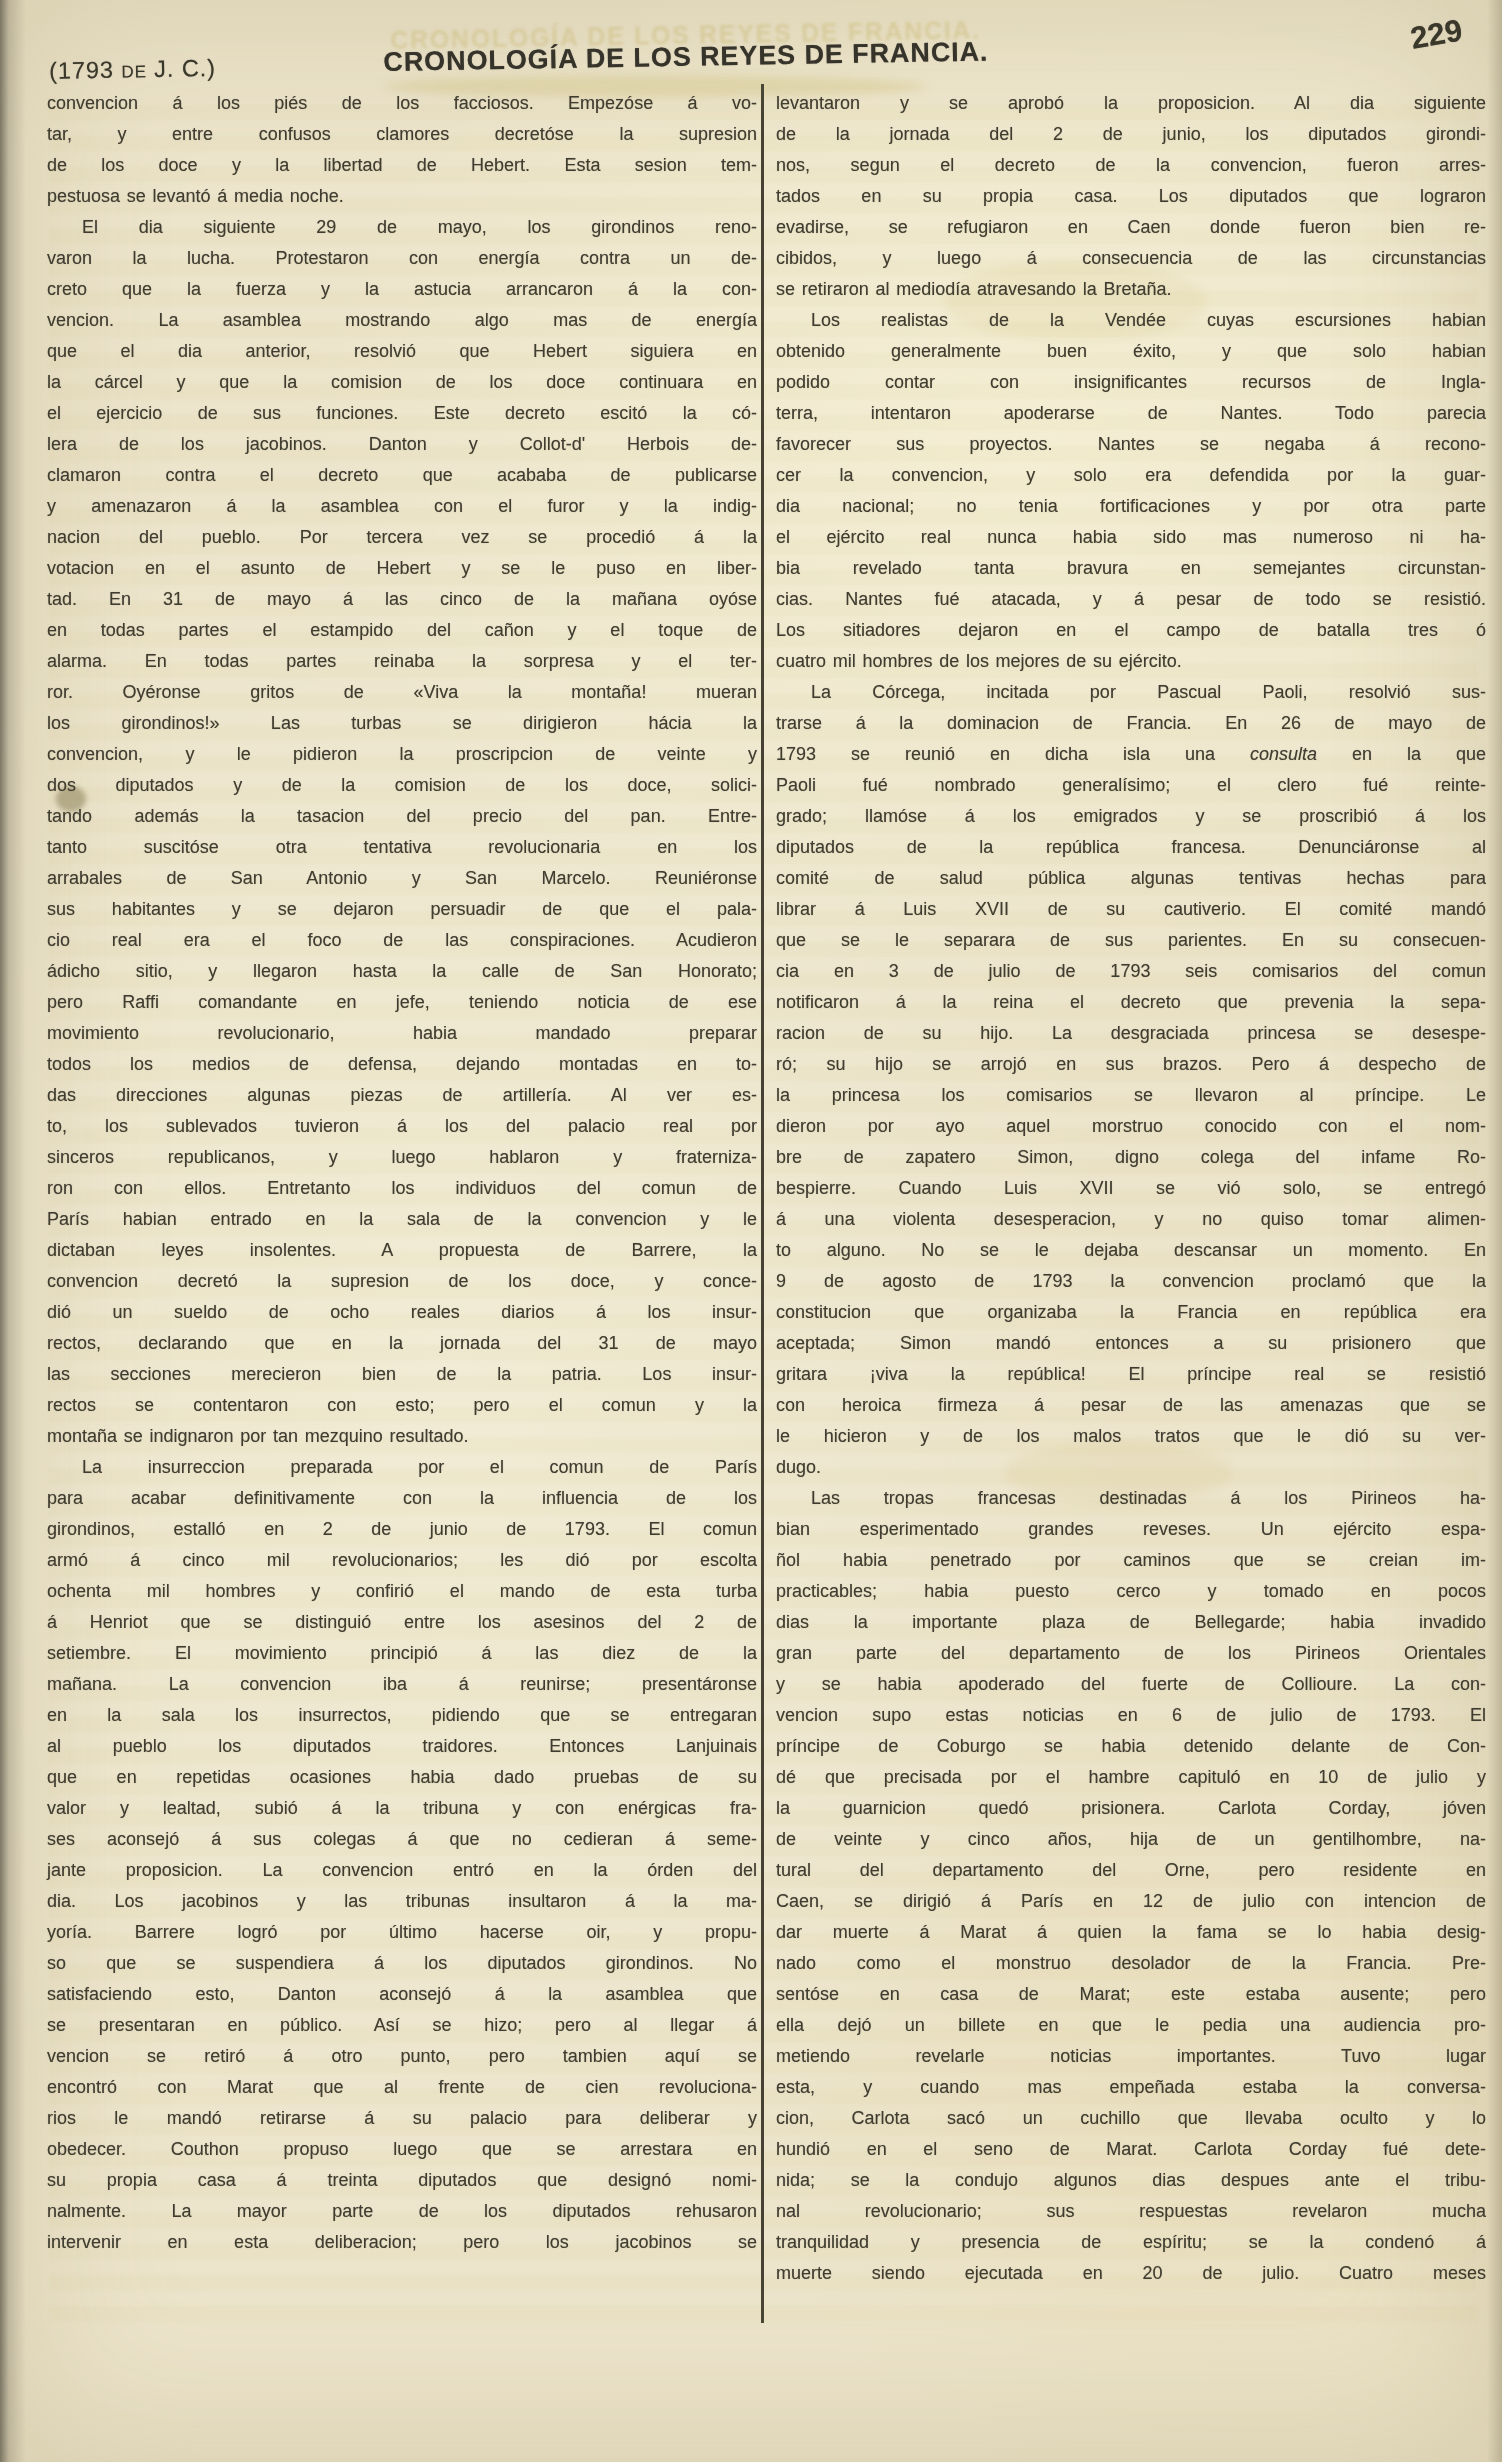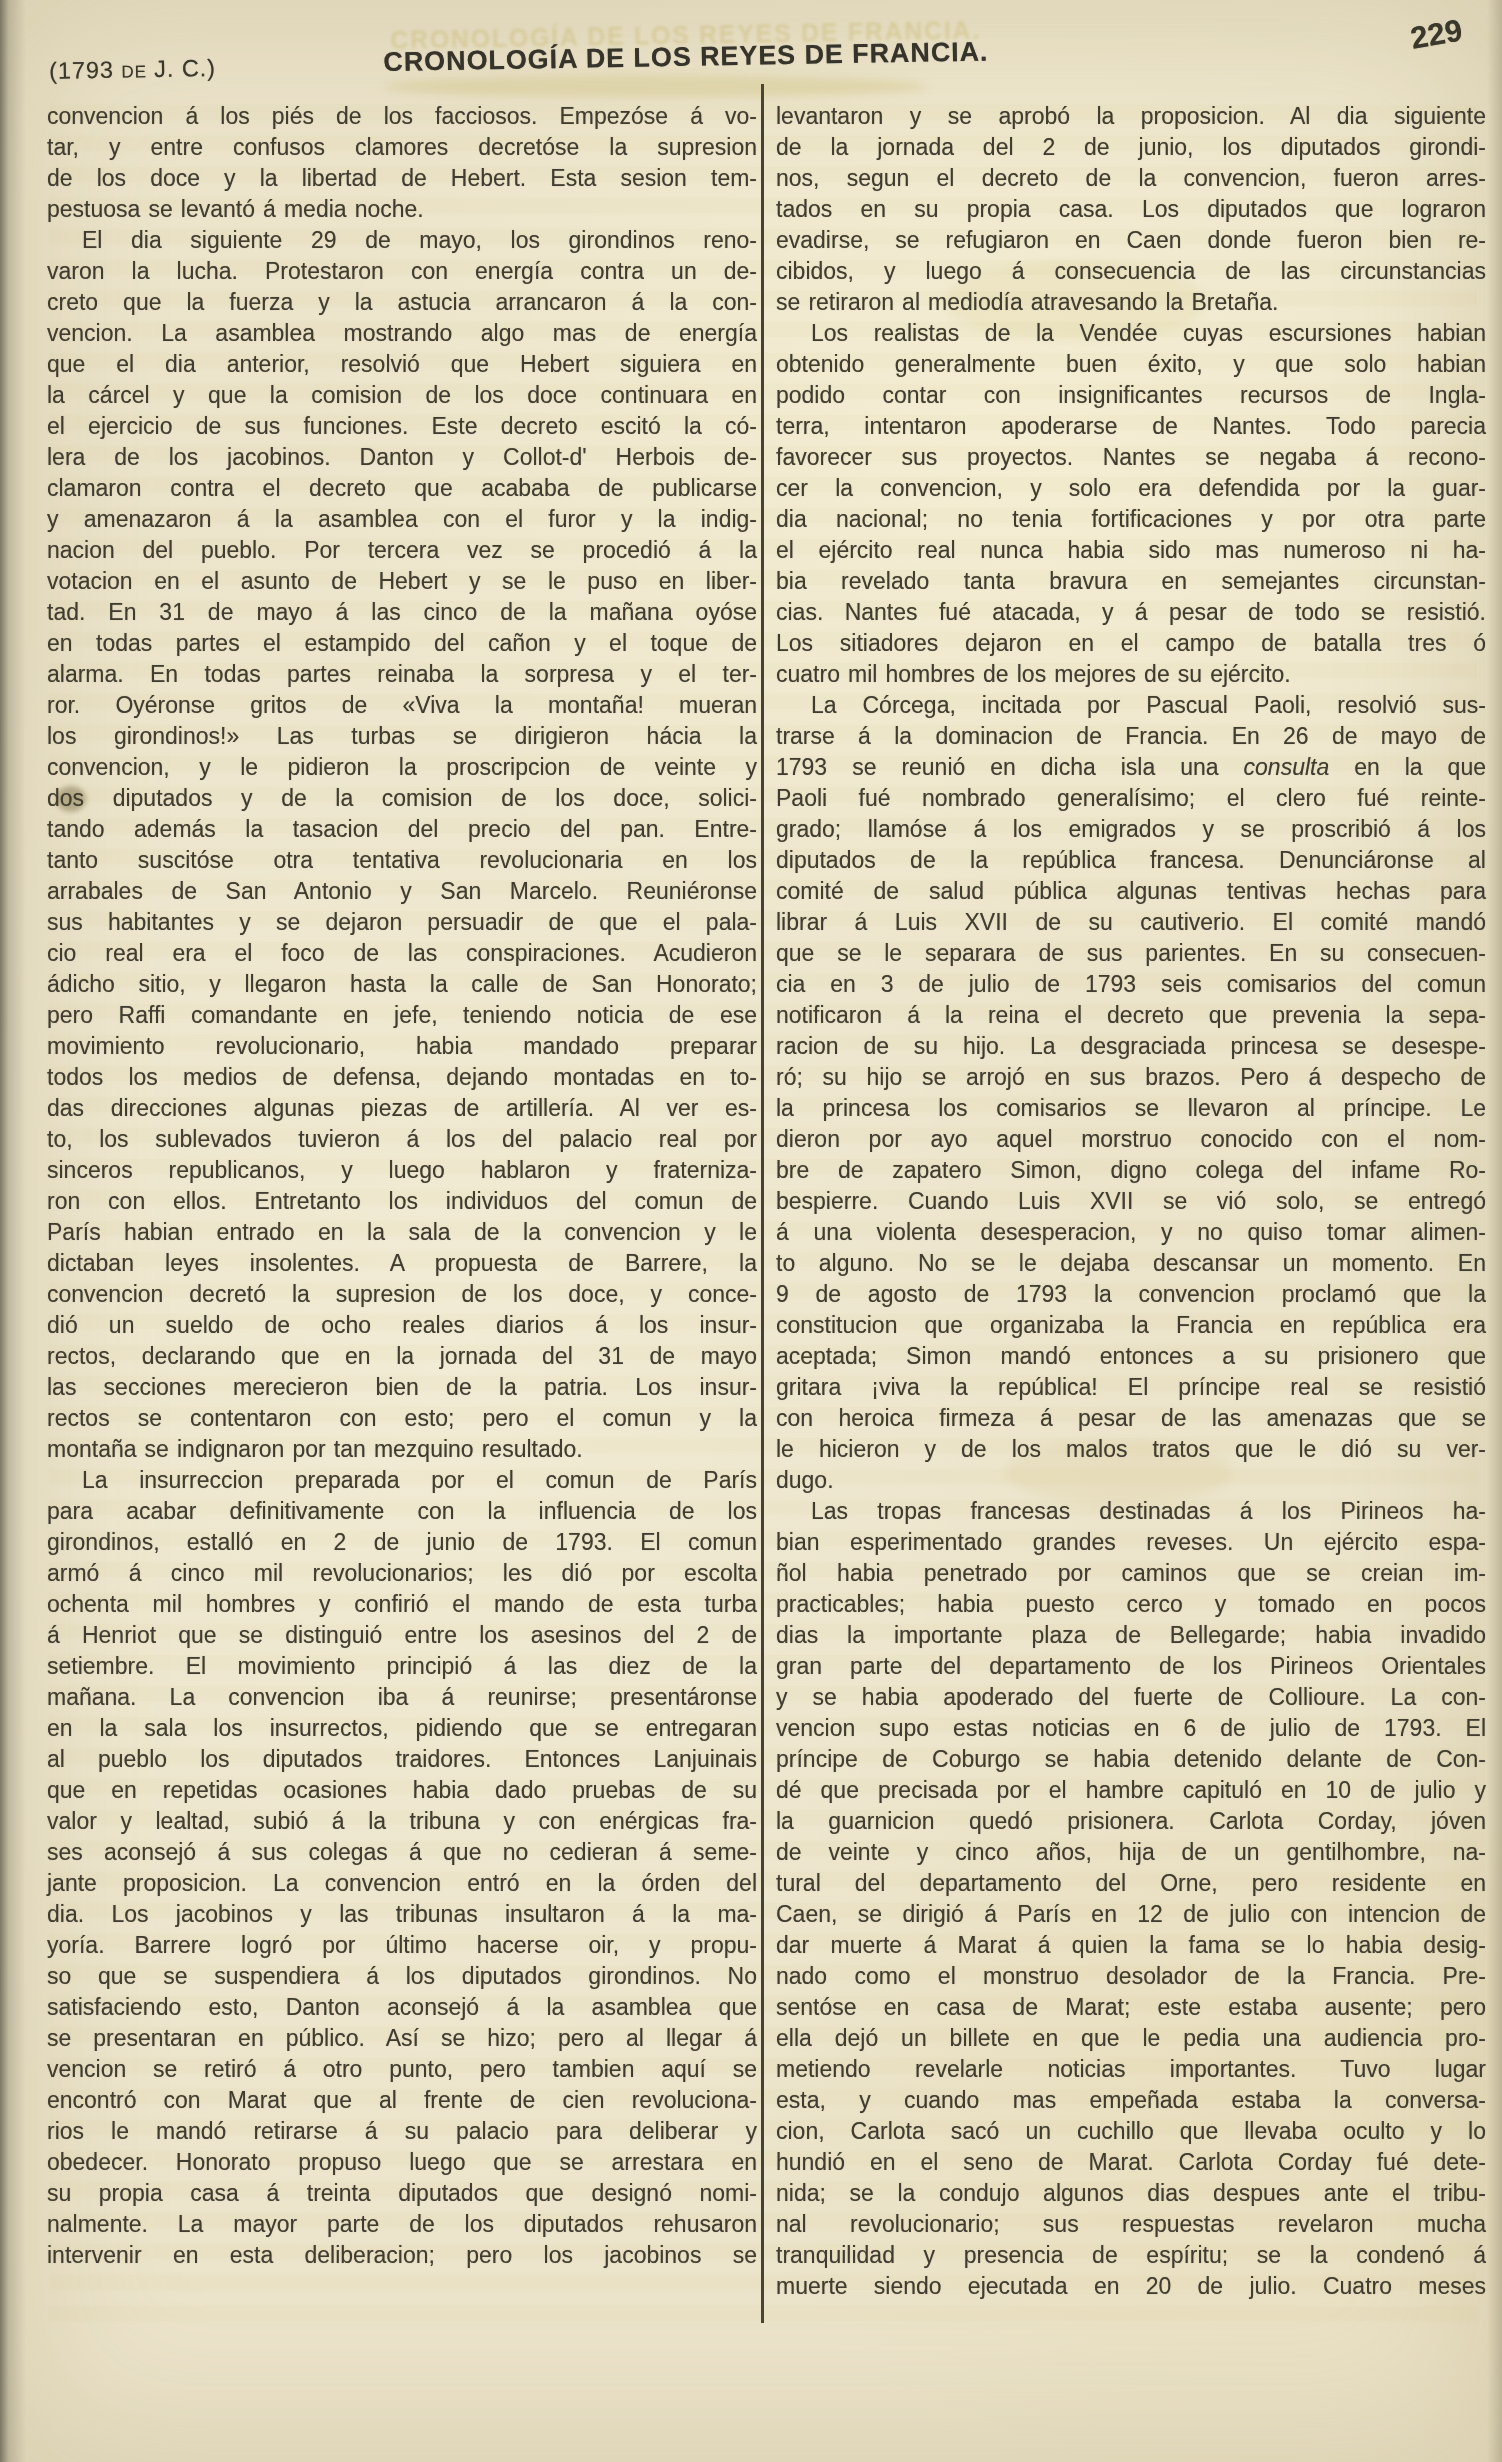--- a/index.html
+++ b/index.html
@@ -60,21 +60,21 @@
     transform:rotate(-9deg);
     text-shadow:0 0 0.9px rgba(58,55,43,0.5);
   }
 
   .column-rule{
     position:absolute;left:761px;top:84px;width:2.6px;height:2239px;
     background:linear-gradient(180deg, rgba(58,55,43,0.2), #45423307 0px, #454233 35px, #454233 2167px, rgba(58,55,43,0.15));
     background-color:#4a4736;
   }
 
-  .col{position:absolute;top:101px;font-size:23px;}
+  .col{position:absolute;top:88px;font-size:18px;}
   .col-left{left:47px;width:710px;}
   .col-right{left:776px;width:710px;}
   .line{
     height:31px;line-height:31px;
     text-align:justify;text-align-last:justify;
     white-space:normal;overflow:visible;
     word-spacing:1.7px;
     color:#403d30;
     text-shadow:0 0 0.9px rgba(64,61,48,0.42);
   }
@@ -164,21 +164,21 @@
       <div class="line"><span>ses aconsejó á sus colegas á que no cedieran á seme-</span></div>
       <div class="line"><span>jante proposicion. La convencion entró en la órden del</span></div>
       <div class="line"><span>dia. Los jacobinos y las tribunas insultaron á la ma-</span></div>
       <div class="line"><span>yoría. Barrere logró por último hacerse oir, y propu-</span></div>
       <div class="line"><span>so que se suspendiera á los diputados girondinos. No</span></div>
       <div class="line"><span>satisfaciendo esto, Danton aconsejó á la asamblea que</span></div>
       <div class="line"><span>se presentaran en público. Así se hizo; pero al llegar á</span></div>
       <div class="line"><span>vencion se retiró á otro punto, pero tambien aquí se</span></div>
       <div class="line"><span>encontró con Marat que al frente de cien revoluciona-</span></div>
       <div class="line"><span>rios le mandó retirarse á su palacio para deliberar y</span></div>
-      <div class="line"><span>obedecer. Honorato propuso luego que se arrestara en</span></div>
+      <div class="line"><span>obedecer. Couthon propuso luego que se arrestara en</span></div>
       <div class="line"><span>su propia casa á treinta diputados que designó nomi-</span></div>
       <div class="line"><span>nalmente. La mayor parte de los diputados rehusaron</span></div>
       <div class="line"><span>intervenir en esta deliberacion; pero los jacobinos se</span></div>
     </div>
   <div class="col col-right" id="col-right">
       <div class="line"><span>levantaron y se aprobó la proposicion. Al dia siguiente</span></div>
       <div class="line"><span>de la jornada del 2 de junio, los diputados girondi-</span></div>
       <div class="line"><span>nos, segun el decreto de la convencion, fueron arres-</span></div>
       <div class="line"><span>tados en su propia casa. Los diputados que lograron</span></div>
       <div class="line"><span>evadirse, se refugiaron en Caen donde fueron bien re-</span></div>

